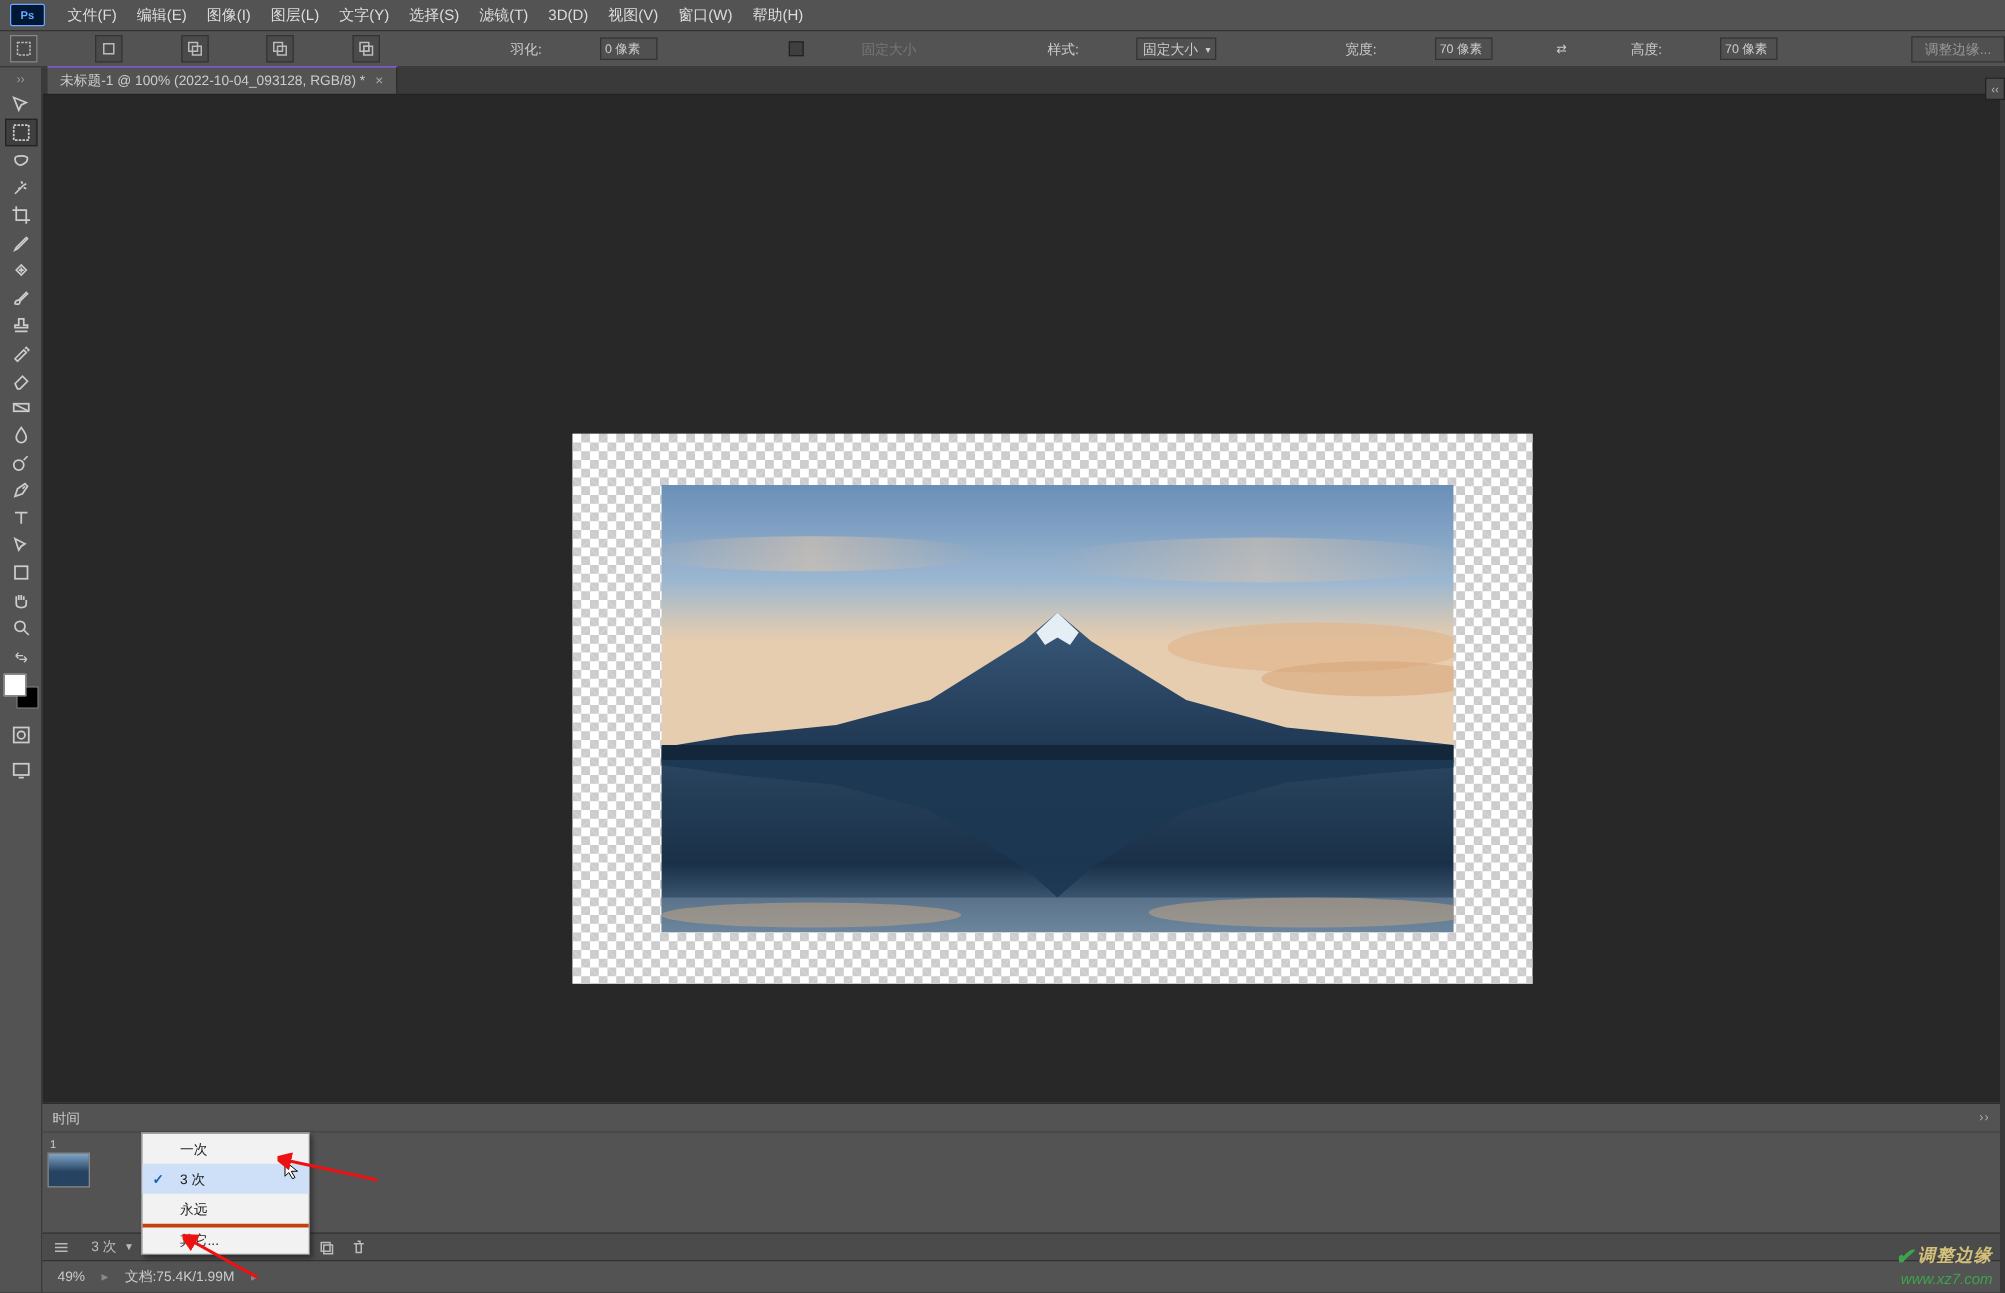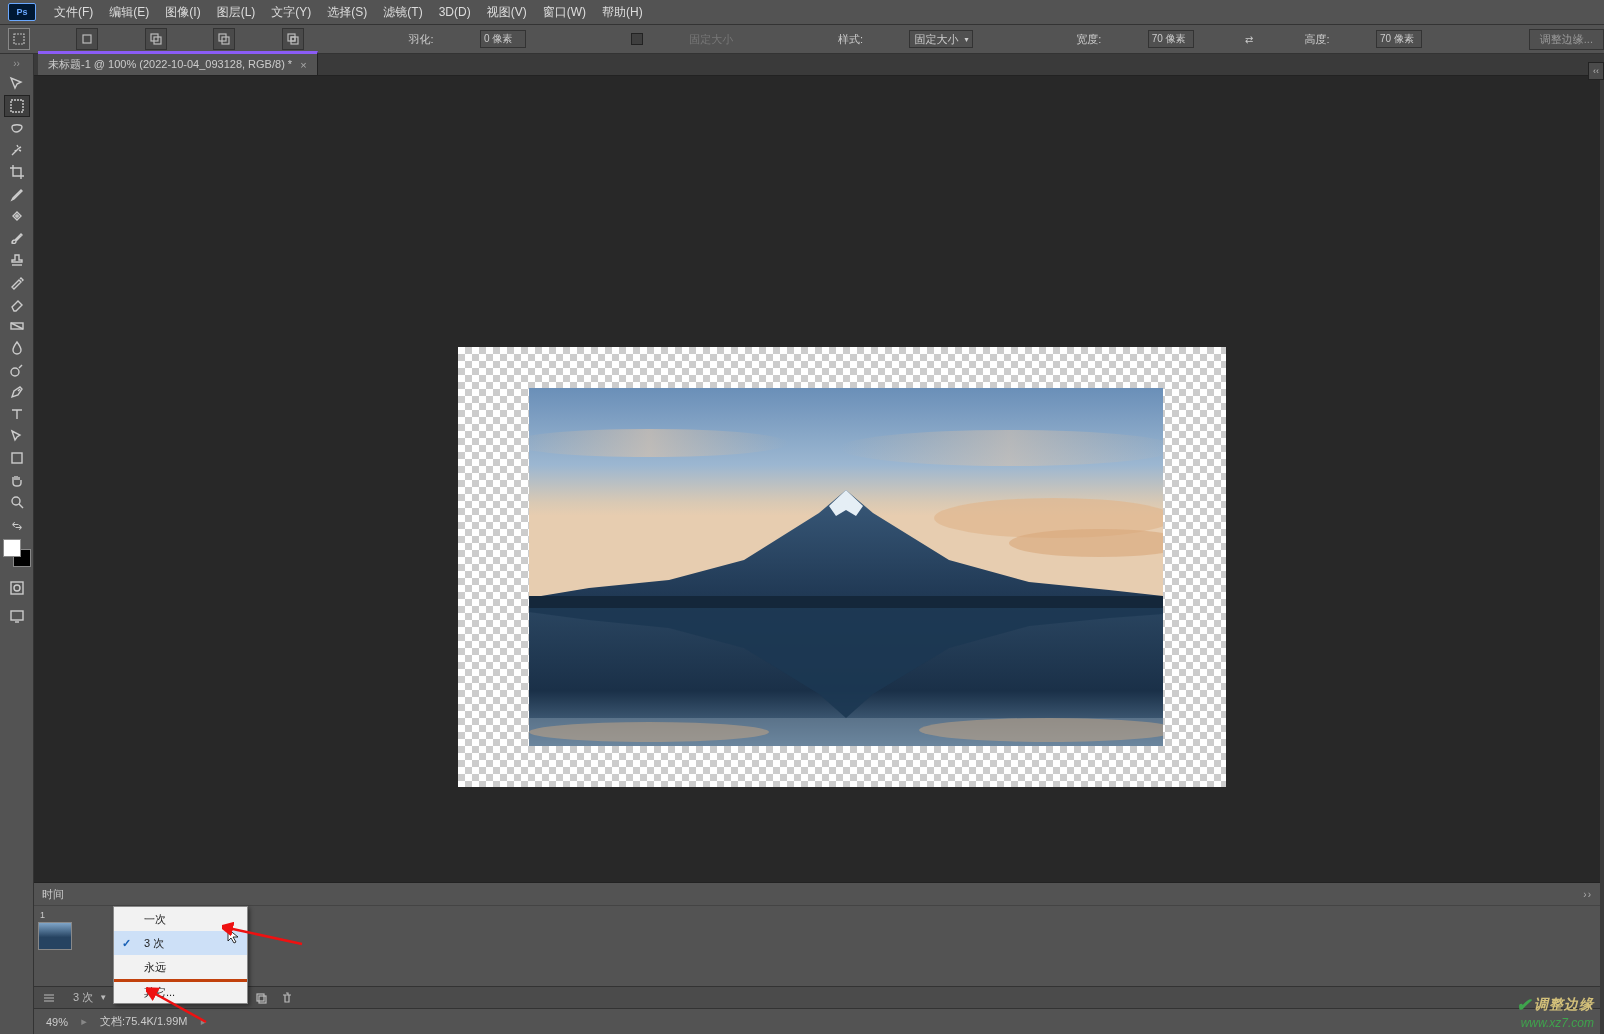--- a/index.html
+++ b/index.html
@@ -16,21 +16,21 @@
 .ob-iconbtn.first { border:1px solid #888; }
 .ob-label { color:#ccc; }
 .ob-input { width:46px; height:18px; background:#505050; border:1px solid #333; color:#ccc; font-size:10px; padding:0 3px; }
 .ob-select { height:18px; background:#505050; border:1px solid #333; color:#ccc; font-size:11px; padding:0 4px; display:flex; align-items:center; }
 .ob-select .arr { margin-left:6px; font-size:8px; }
 .ob-check { width:12px; height:12px; border:1px solid #222; background:#3f3f3f; display:inline-block; }
 .ob-btn { background:#505050; border:1px solid #333; color:#999; padding:2px 10px; font-size:11px; }
 
 
 #tabrow { height:22px; background:#3a3a3a; display:flex; align-items:flex-end; padding-left:38px; border-bottom:1px solid #222; }
-.doctab { background:#535353; padding:3px 10px 3px 10px; font-size:11px; color:#ccc; border-top:3px solid #8b5cf6; border-right:1px solid #222; display:flex; align-items:center; }
+.doctab { background:#535353; padding:3px 10px 3px 10px; font-size:11px; color:#ccc; border-top:1px solid #8b5cf6; border-right:1px solid #222; display:flex; align-items:center; }
 .doctab .close { margin-left:8px; color:#aaa; font-size:11px; }
 
 
 #toolbar { position:absolute; top:54px; left:0; width:34px; bottom:0; background:#535353; border-right:1px solid #333; display:flex; flex-direction:column; align-items:center; padding-top:4px; }
 .tool { width:26px; height:22px; display:flex; align-items:center; justify-content:center; color:#ccc; }
 .tool.sel { background:#3f3f3f; border:1px solid #222; }
 #tool-collapse { font-size:10px; color:#999; margin-bottom:4px; }
 #fgbg { width:28px; height:28px; position:relative; margin-top:6px; }
 #fgbg .bg { position:absolute; right:0; bottom:0; width:18px; height:18px; background:#000; border:1px solid #888; }
 #fgbg .fg { position:absolute; left:0; top:0; width:18px; height:18px; background:#fff; border:1px solid #888; }

